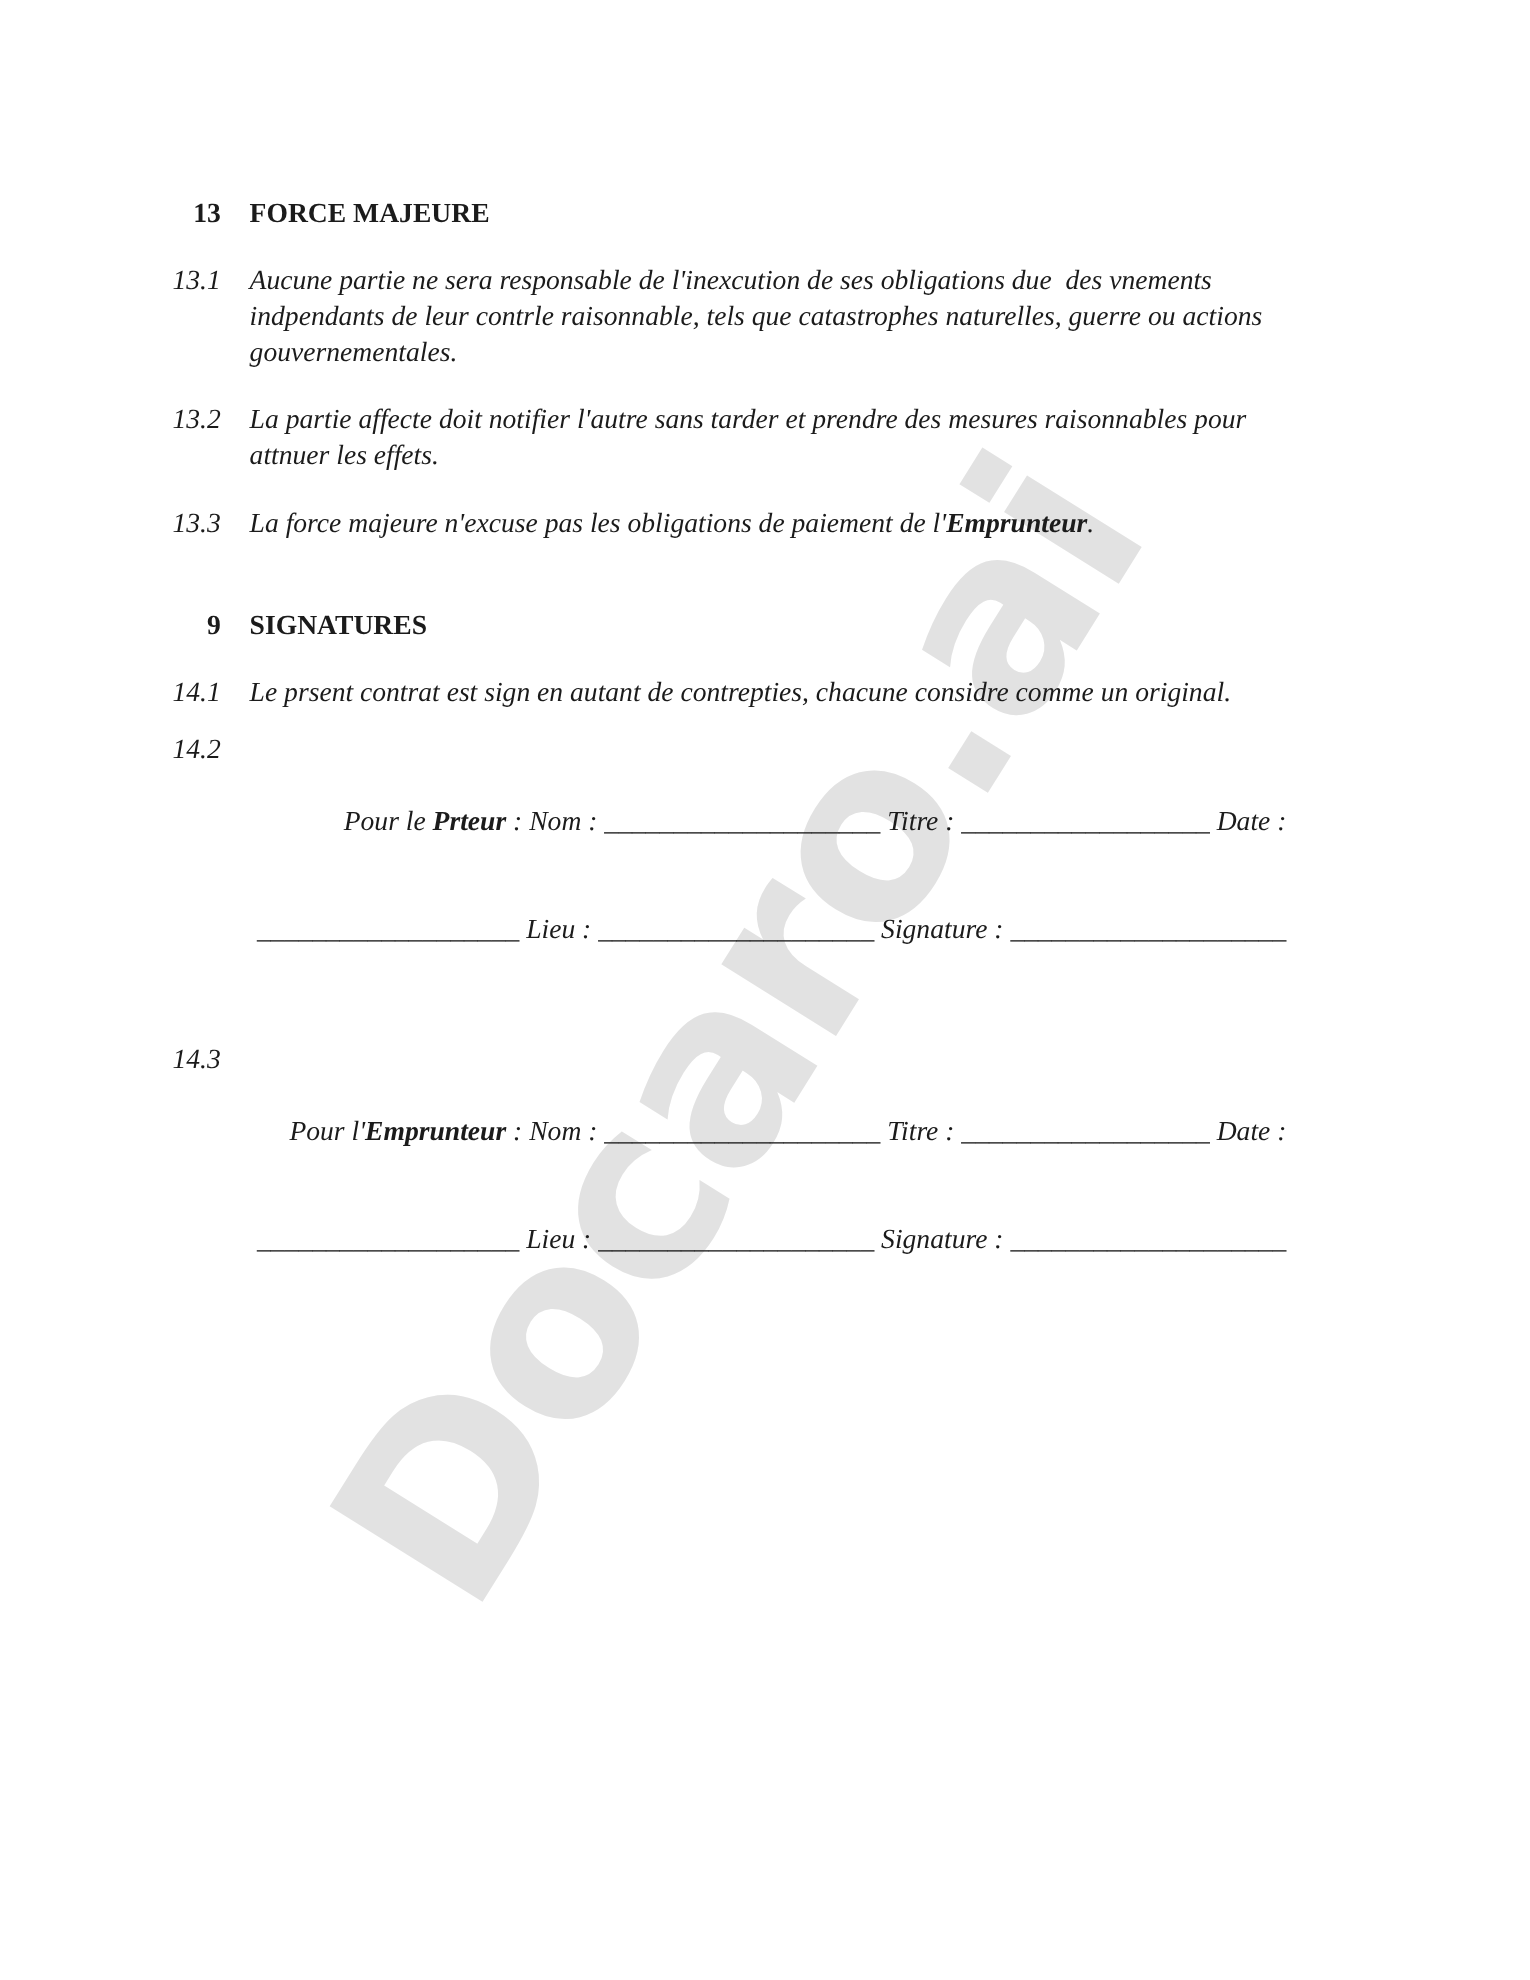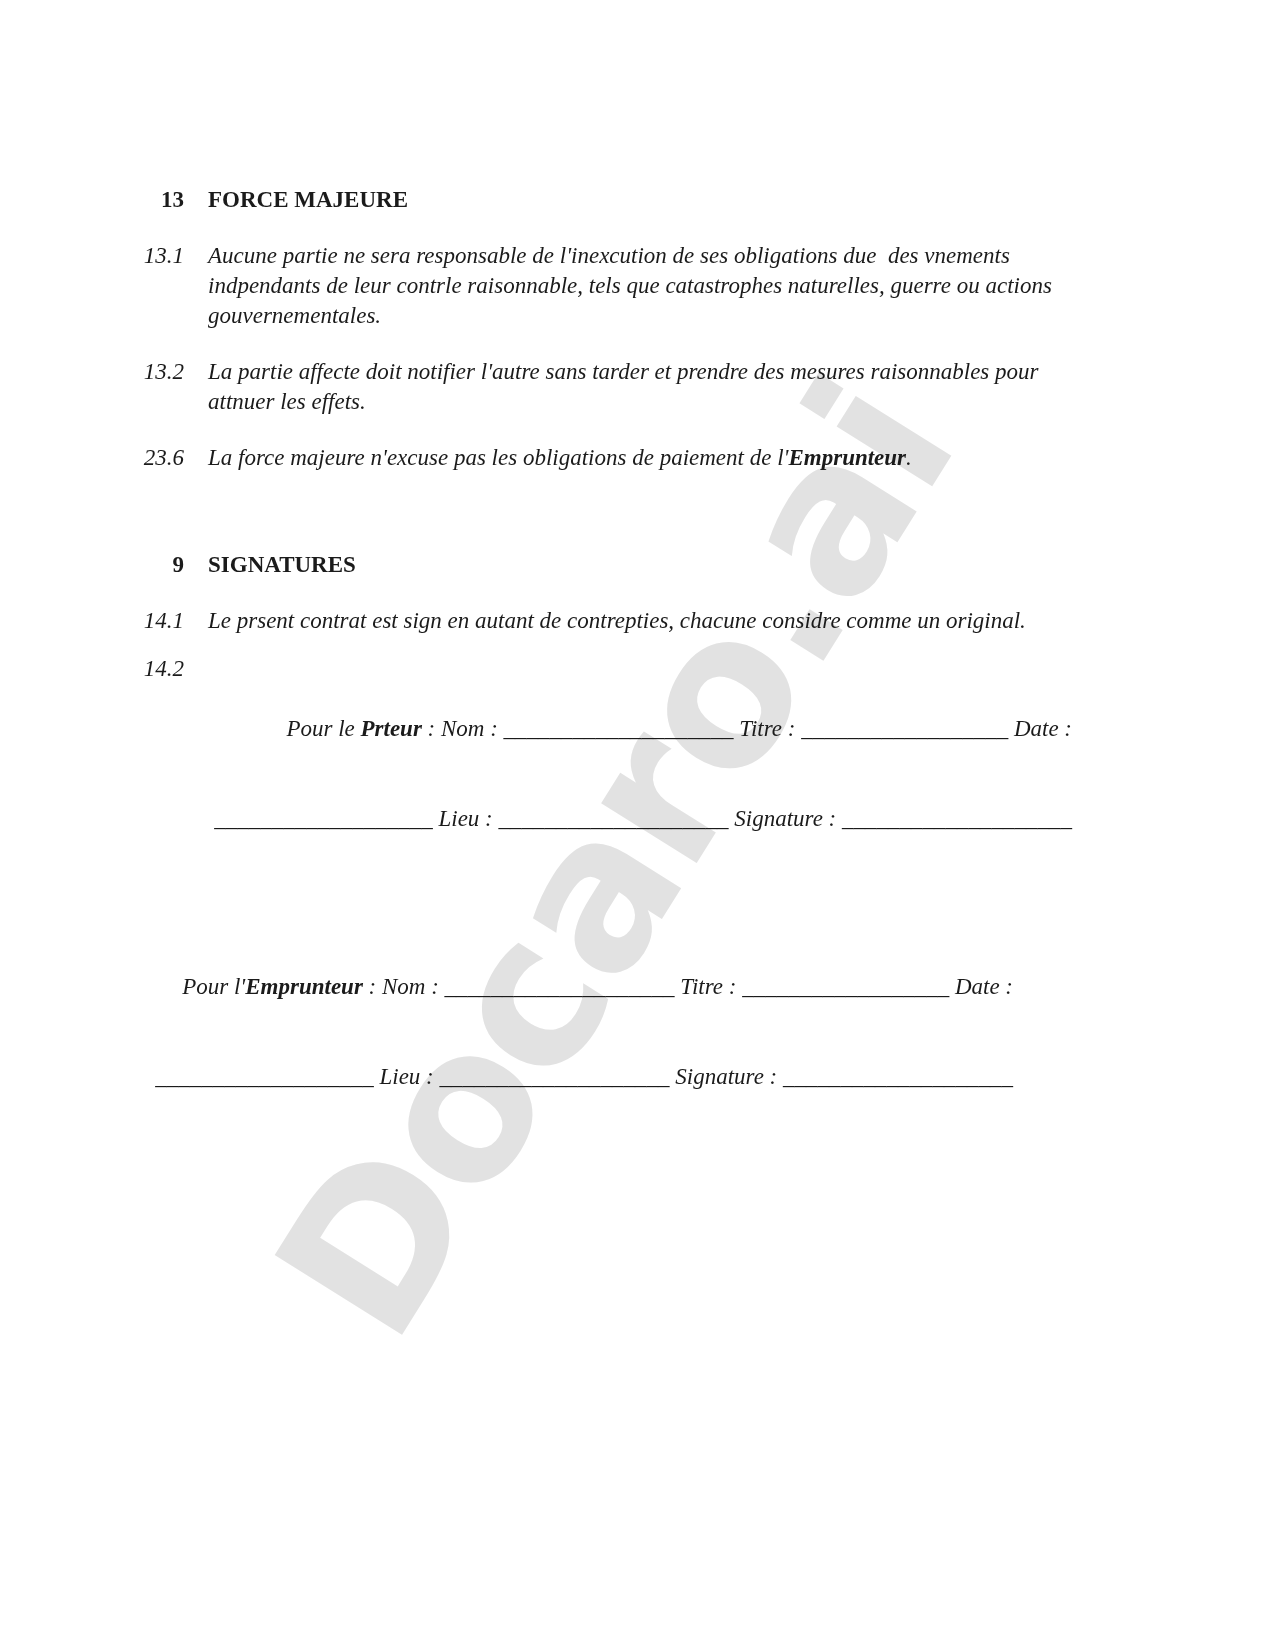--- a/index.html
+++ b/index.html
@@ -37,21 +37,21 @@
   }
 
   .intro {
     margin: 0 0 26px 83px;
     width: 864px;
     white-space: pre-wrap;
   }
 
   .heading {
     display: flex;
-    margin: 77px 0 26px 0;
+    margin: 55px 0 26px 0;
     font-weight: bold;
   }
 
   .item { display: flex; margin: 16px 0 26px 0; font-style: italic; }
   .item.sig { margin-bottom: 18px; }
 
   .num {
     width: 59px;
     flex: none;
     text-align: right;
@@ -86,21 +86,21 @@
       <div class="num">13.1</div>
       <div class="body-col">Aucune partie ne sera responsable de l'inexcution de ses obligations due  des vnements indpendants de leur contrle raisonnable, tels que catastrophes naturelles, guerre ou actions gouvernementales.</div>
     </div>
 
     <div class="item">
       <div class="num">13.2</div>
       <div class="body-col">La partie affecte doit notifier l'autre sans tarder et prendre des mesures raisonnables pour attnuer les effets.</div>
     </div>
 
     <div class="item">
-      <div class="num">23.6</div>
+      <div class="num">13.3</div>
       <div class="body-col"><span>La force majeure n'excuse pas les obligations de paiement de l'</span><span class="b">Emprunteur</span><span>.</span></div>
     </div>
 
     <div class="heading">
       <div class="num">9</div>
       <div class="body-col">SIGNATURES</div>
     </div>
 
     <div class="item sig">
       <div class="num">14.1</div>
@@ -109,20 +109,21 @@
 
     <div class="item sig">
       <div class="num">14.2</div>
       <div class="body-col">
         <div class="sig-line"><span>Pour le </span><span class="b">Prteur</span><span> : Nom : ____________________ Titre : __________________ Date :</span></div>
         <div class="sig-line">___________________ Lieu : ____________________ Signature : ____________________</div>
       </div>
     </div>
 
     <div class="item sig">
+      <div class="num">14.3</div>
       <div class="body-col">
         <div class="sig-line"><span>Pour l'</span><span class="b">Emprunteur</span><span> : Nom : ____________________ Titre : __________________ Date :</span></div>
         <div class="sig-line">___________________ Lieu : ____________________ Signature : ____________________</div>
       </div>
     </div>
 
   </div>
 </div>
 
 </body></html>

